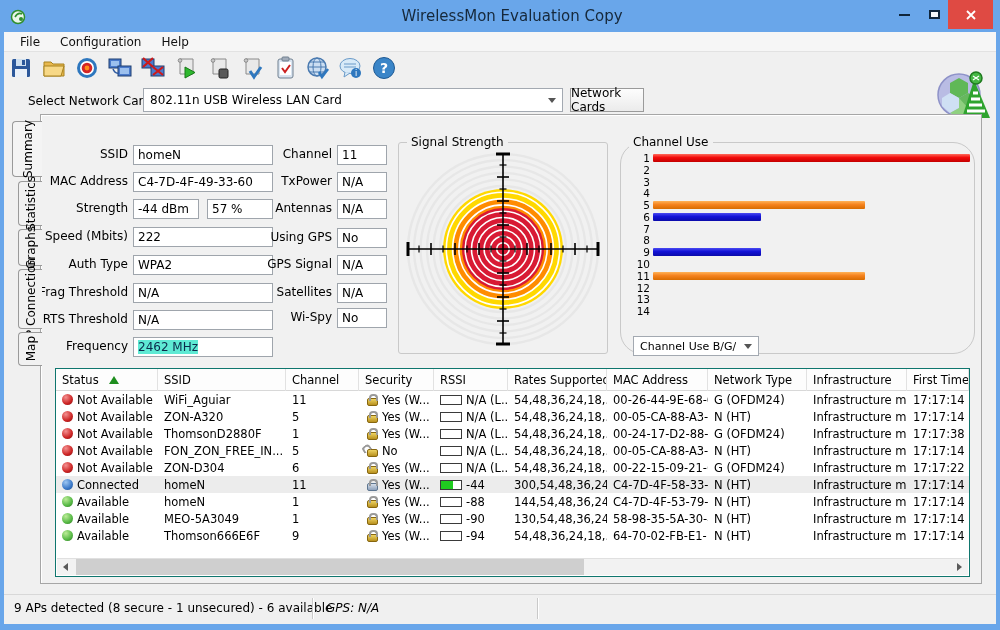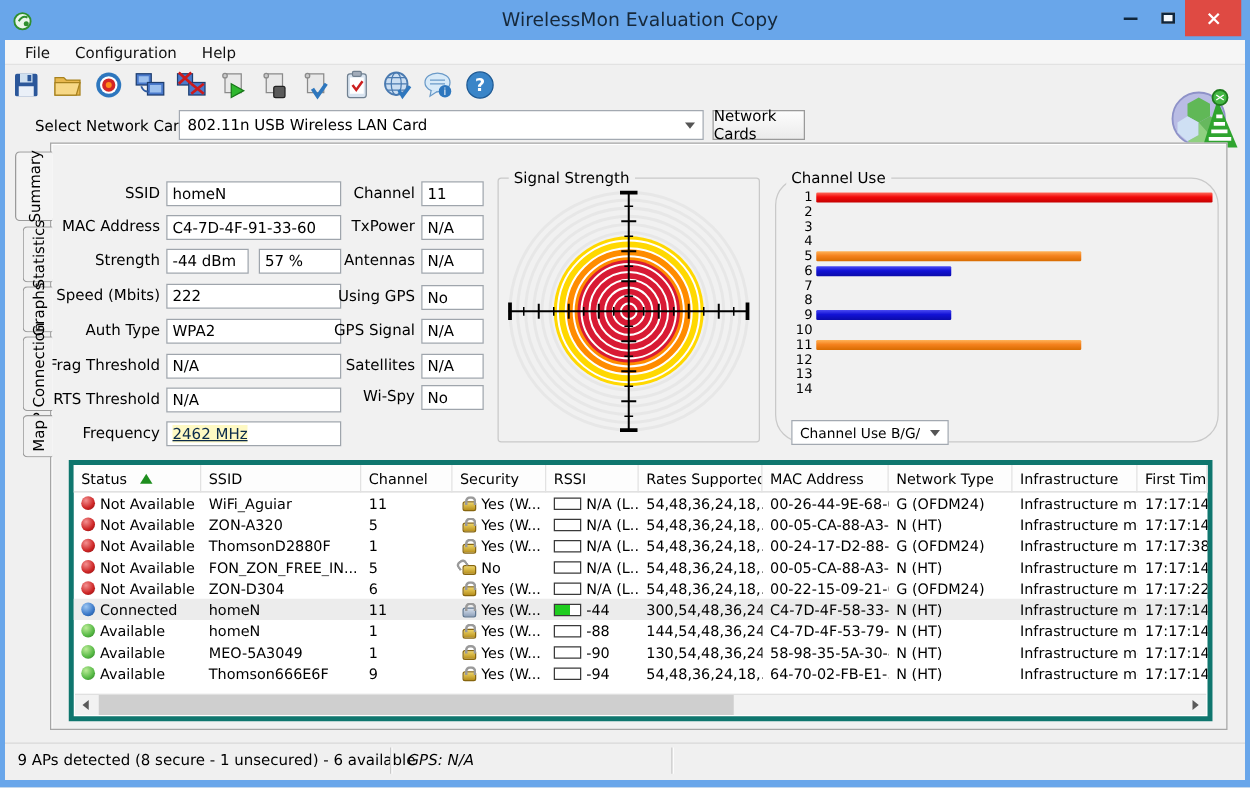--- a/index.html
+++ b/index.html
@@ -32,38 +32,38 @@
   .applogo{position:absolute;left:934px;top:68px;width:58px;height:52px;}
   
   .main-frame{position:absolute;left:40px;top:114px;width:942px;height:470px;background:#F1F1F1;border:1px solid #A6A6A6;box-shadow:inset 1px 1px 0 #FFFFFF;}
   .tab{position:absolute;left:18px;width:24px;background:#F1F1F1;border:1px solid #9A9A9A;border-right:none;border-radius:4px 0 0 4px;display:flex;align-items:center;justify-content:center;z-index:4;}
   .tab span{writing-mode:vertical-rl;transform:rotate(180deg);font-size:12px;color:#000;white-space:nowrap;}
   .tab.selected{left:12px;width:30px;background:#F4F4F4;}
   
   .frow{position:absolute;height:20px;}
   .flabel{position:absolute;top:2px;font-size:12px;color:#000;text-align:right;}
   .fbox{position:absolute;height:20px;background:#FFF;border:1px solid #9FA5AC;font-size:12px;color:#000;padding:1px 4px;line-height:16px;overflow:hidden;white-space:nowrap;}
-  .fbox .sel{background:#fef9c3;color:#0B2B4B;text-decoration:underline;}
+  .fbox .sel{background:#5eead4;color:#0B2B4B;}
   
   .group{position:absolute;border:1px solid #C9C9C9;border-radius:3px;}
   .group .legend{position:absolute;left:8px;top:-8px;background:#F1F1F1;padding:0 4px;font-size:12px;color:#000;}
   .sig-group{left:398px;top:142px;width:210px;height:212px;}
   .chan-group{left:620px;top:142px;width:355px;height:212px;border-radius:22px;}
   
   .cu-rows{position:absolute;left:628px;top:152px;width:342px;}
   .cu-row{display:flex;align-items:center;height:11.8px;}
   .cu-label{width:22px;text-align:right;font-size:10.5px;color:#000;flex:none;margin-right:3px;}
   .cu-track{flex:1;height:8px;position:relative;}
   .cu-bar{position:absolute;left:0;top:0;height:8px;border-radius:1px;}
   .cu-red{background:linear-gradient(180deg,#FF6A5A,#F20A0A 45%,#C40000);}
   .cu-orange{background:linear-gradient(180deg,#FFB257,#F5821E 45%,#D86C00);}
   .cu-blue{background:linear-gradient(180deg,#4A4AF2,#1212D6 45%,#0B0BAA);}
   .chan-combo{left:633px;top:336px;width:126px;height:20px;}
   
-  .grid{position:absolute;left:55px;top:368px;width:915px;height:209px;background:#FFF;border:4px solid #0f766e;font-size:11.5px;color:#000;}
+  .grid{position:absolute;left:55px;top:368px;width:915px;height:209px;background:#FFF;border:1px solid #0f766e;font-size:11.5px;color:#000;}
   .thead,.tr{display:grid;grid-template-columns:102px 128px 73px 75px 74px 99px 101px 99px 100px 1fr;align-items:center;}
   .thead{height:22px;border-bottom:1px solid #D8D8D8;background:#FDFDFD;}
   .th{height:22px;line-height:22px;padding-left:6px;border-right:1px solid #E2E2E2;overflow:hidden;white-space:nowrap;display:flex;align-items:center;gap:10px;}
   .sort-asc{width:0;height:0;border-left:5px solid transparent;border-right:5px solid transparent;border-bottom:8px solid #1E8E1E;display:inline-block;}
   .tr{height:17px;}
   .tr.hl{background:#ECECEC;}
   .td{padding-left:6px;overflow:hidden;white-space:nowrap;display:flex;align-items:center;gap:4px;}
   .ball{width:11px;height:11px;border-radius:50%;flex:none;}
   .ball.red{background:radial-gradient(circle at 35% 30%,#F49090,#CC2424 60%,#7A0E0E);}
   .ball.blue{background:radial-gradient(circle at 35% 30%,#9CC6F2,#3A78C8 60%,#194A86);}
@@ -252,21 +252,21 @@
       <span>Map</span>
     </div>
 
   <div id="form-holder">
       <div class="frow" style="top: 145px; left: 0px;">
         <span class="flabel" style="left: 8px; width: 120px;">SSID</span>
         <div class="fbox" style="left: 133px; width: 140px;">homeN</div>
       </div>
       <div class="frow" style="top: 172px; left: 0px;">
         <span class="flabel" style="left: 8px; width: 120px;">MAC Address</span>
-        <div class="fbox" style="left: 133px; width: 140px;">C4-7D-4F-91-33-60</div>
+        <div class="fbox" style="left: 133px; width: 140px;">C4-7D-4F-49-33-60</div>
       </div>
       <div class="frow" style="top: 199px; left: 0px;">
         <span class="flabel" style="left: 8px; width: 120px;">Strength</span>
         <div class="fbox" style="left: 133px; width: 66px;">-44 dBm</div>
         <div class="fbox" style="left: 207px; width: 66px;">57 %</div>
       </div>
       <div class="frow" style="top: 227px; left: 0px;">
         <span class="flabel" style="left: 8px; width: 120px;">Speed (Mbits)</span>
         <div class="fbox" style="left: 133px; width: 140px;">222</div>
       </div>

